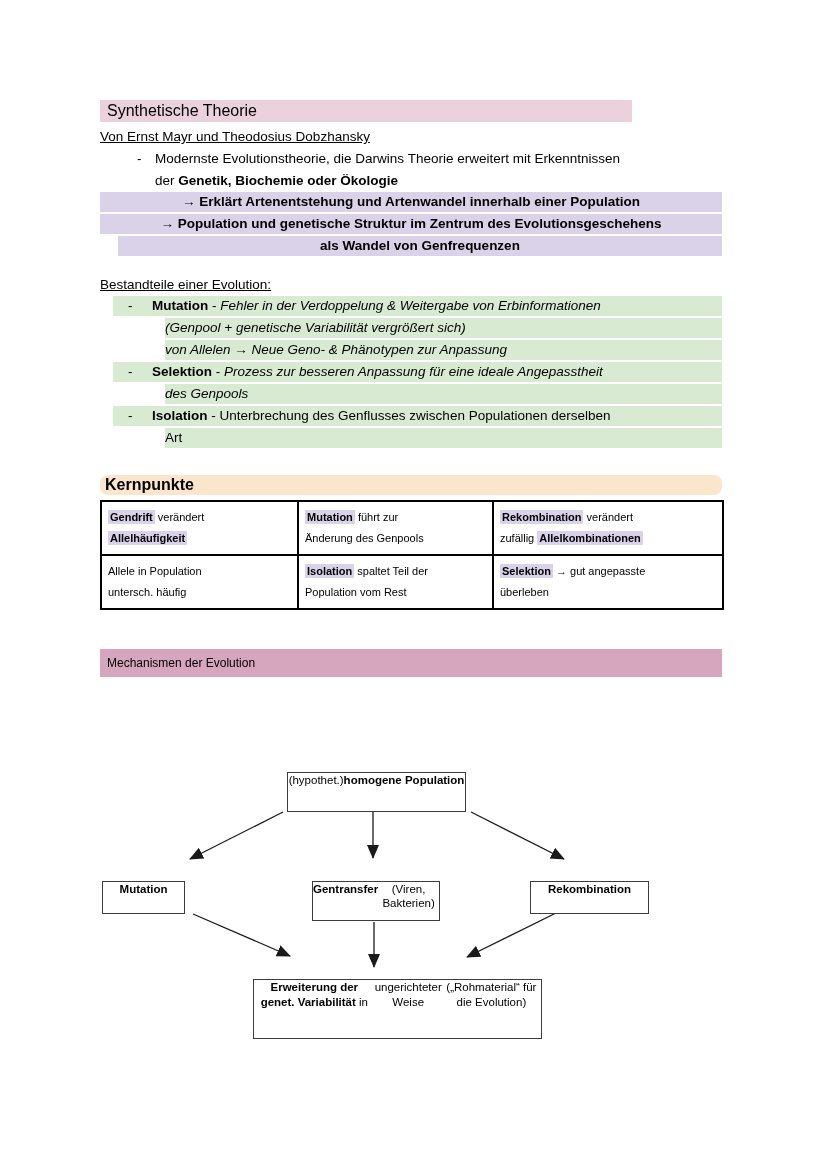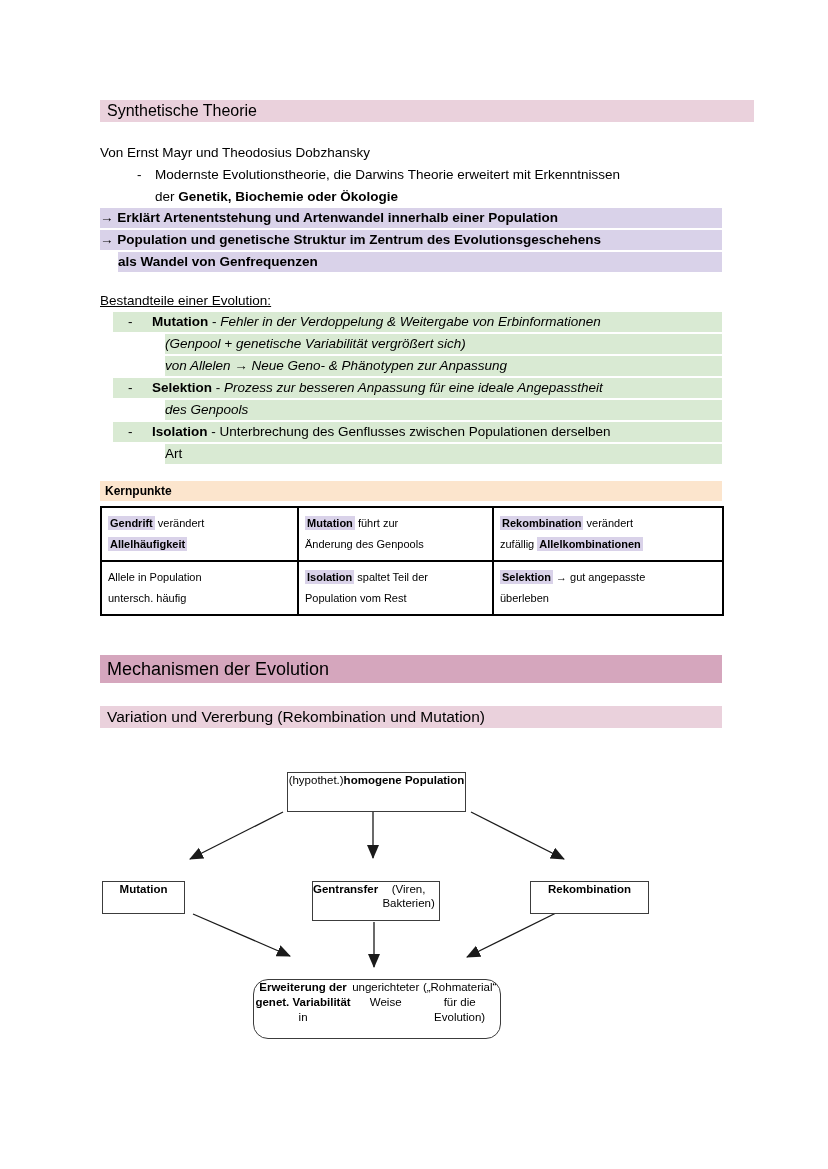--- a/index.html
+++ b/index.html
@@ -1,37 +1,37 @@
 <!DOCTYPE html>
 <html><head>
 <meta charset="utf-8">
 <style>
   html,body{margin:0;padding:0;background:#fff;}
   .page{position:relative;width:828px;height:1169px;background:#ffffff;
         font-family:"Liberation Sans",sans-serif;color:#000;overflow:hidden;}
   .content{position:absolute;left:100px;top:100px;width:622px;font-size:13.5px;}
-  .hl-purple{background:#d9d2e9;}
+  .hl-purple{background:#d9d2e9;text-align:center;}
   .hl-green{background:#d9ead3;}
   .hl-orange{background:#fce5cd;}
   span.hl-purple{padding:1px 2px;}
 
   .b{font-weight:bold;}
   .i{font-style:italic;}
 
   
-  .h1bar{box-sizing:border-box;width:654px;height:22px;line-height:22px;
+  .h1bar{box-sizing:border-box;width:532px;height:22px;line-height:22px;
          font-size:16px;padding-left:7px;background:#ead1dc;}
   .mech-bar{box-sizing:border-box;width:622px;height:28px;line-height:28px;
-         font-size:18px;padding-left:7px;background:#d5a6bd;margin-top:39px;}
+         font-size:12px;padding-left:7px;background:#d5a6bd;margin-top:39px;}
   .var-bar{box-sizing:border-box;width:622px;height:22px;line-height:22px;
          font-size:15.5px;padding-left:7px;background:#ead1dc;margin-top:23px;}
   .kern-bar{box-sizing:border-box;width:622px;height:20px;line-height:20px;
-         font-weight:bold;font-size:12px;padding-left:5px;background:#fce5cd;margin-top:17px;}
+         font-weight:bold;font-size:16px;padding-left:5px;background:#fce5cd;margin-top:27px;border-radius:8px;}
 
-  .authors{margin:20px 0 0;line-height:22px;}
+  .authors{margin:4px 0 0;line-height:22px;text-decoration:underline;}
   .bestandteile{margin:18px 0 0;line-height:22px;text-decoration:underline;}
 
   
   .line{height:20px;line-height:20px;margin-bottom:2px;white-space:nowrap;}
   .intro-bullets .line{height:22px;line-height:22px;margin-bottom:0;}
   .intro-bullets .dash{display:inline-block;margin-left:37px;width:18px;}
   .intro-bullets .line.ind-cont{padding-left:55px;}
 
   .green-list{margin-left:13px;width:609px;}
   .green-list .dash{display:inline-block;margin-left:15px;width:24px;}
@@ -50,21 +50,21 @@
   .diagram{position:absolute;left:0;top:759px;width:828px;height:300px;}
   .diagram svg{position:absolute;left:0;top:0;}
   .dbox{position:absolute;box-sizing:border-box;background:#fff;border:1px solid #3c3c3c;
         display:flex;flex-direction:row;justify-content:center;text-align:center;
         font-size:11.5px;}
   .dbox > div{line-height:14px;}
   .box-top{left:287px;top:13px;width:179px;height:40px;}
   .box-mutation{left:102px;top:122px;width:83px;height:33px;}
   .box-gentransfer{left:312px;top:122px;width:128px;height:40px;}
   .box-rekombination{left:530px;top:122px;width:119px;height:33px;}
-  .box-result{left:253px;top:220px;width:248px;height:60px;border-radius:15px;}
+  .box-result{left:253px;top:220px;width:289px;height:60px;}
   .box-result > div{line-height:15px;}
 </style>
 </head>
 <body>
 
 <div class="page">
   <div class="content">
 
     <div class="h1bar">Synthetische Theorie</div>
 
@@ -128,21 +128,20 @@
         <td>
               <div><span class="b hl-purple">Selektion</span><span> → gut angepasste</span></div>
               <div><span>überleben</span></div>
             </td>
       </tr>
     </tbody>
       </table>
 
     <div class="mech-bar">Mechanismen der Evolution</div>
 
-    <div class="var-bar">Variation und Vererbung (Rekombination und Mutation)</div>
   </div>
 
   <div class="diagram">
     <svg width="828" height="300" viewBox="0 0 828 300">
       <defs>
         <marker id="ah" markerWidth="15" markerHeight="13" refX="13" refY="6" orient="auto" markerUnits="userSpaceOnUse">
           <path d="M0,0 L14,6 L0,12 Z" fill="#1a1a1a"></path>
         </marker>
       </defs>
       <g stroke="#1a1a1a" stroke-width="1.3">

